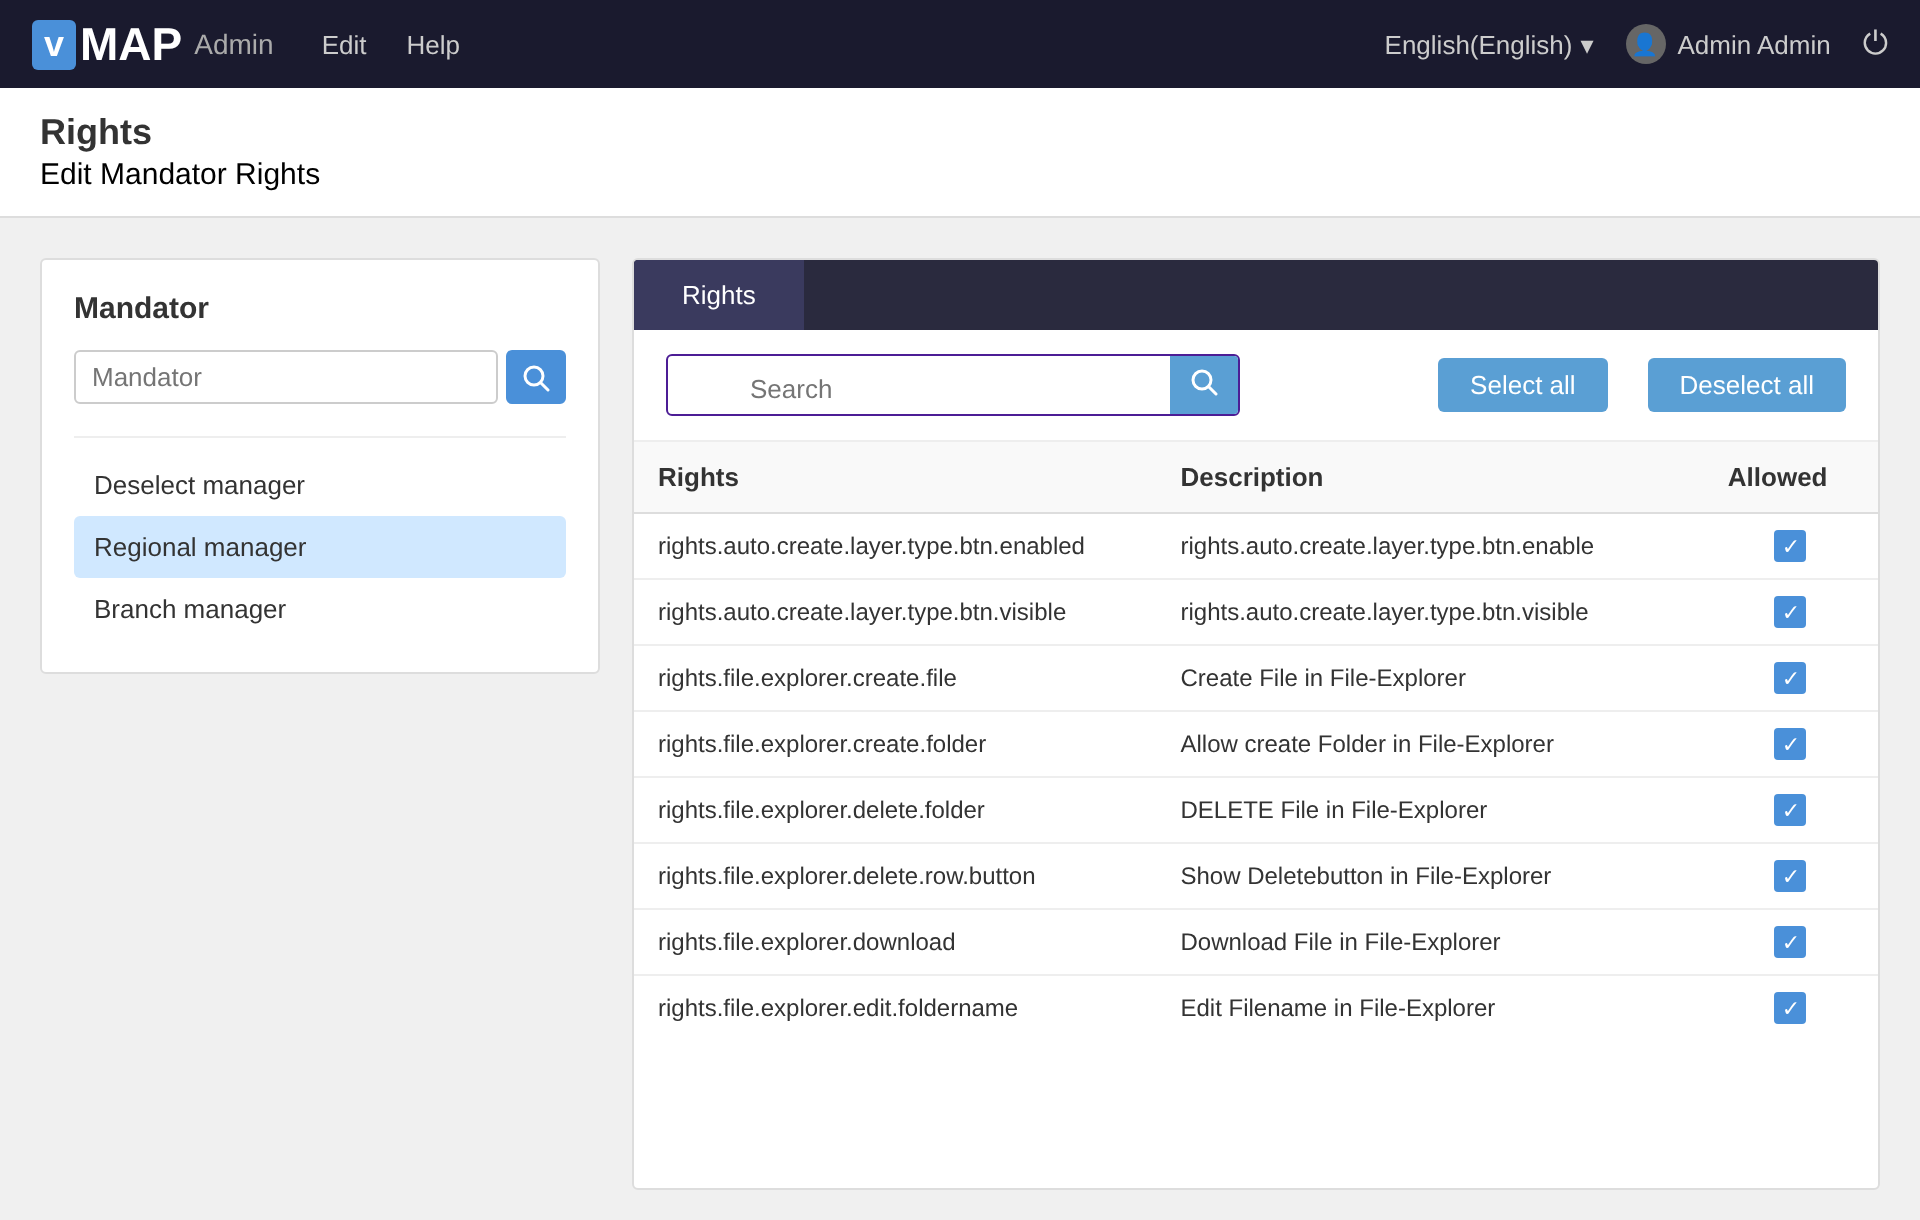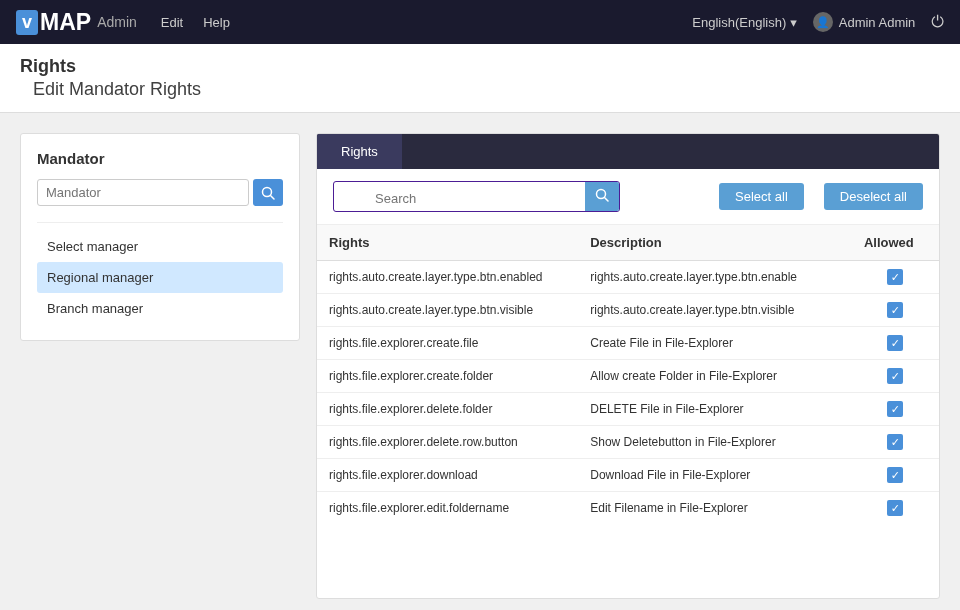--- a/index.html
+++ b/index.html
@@ -89,24 +89,23 @@
       background: #fff;
       padding: 12px 20px;
       border-bottom: 1px solid #ddd;
     }
     .page-title {
       font-size: 18px;
       font-weight: bold;
       color: #333;
     }
     .page-breadcrumb {
-      font-size: 18px;
-      color: #404040;
+      font-size: 15px;
+      color: #000000;
       margin-top: 2px;
-      margin-left: 13px;
     }
 
     
     .main-content {
       display: flex;
       padding: 20px;
       gap: 16px;
       min-height: calc(610px - 44px - 60px);
     }
 
@@ -320,21 +319,21 @@
     <div class="sidebar-search">
       <input type="text" placeholder="Mandator" style="">
       <button class="search-btn">
         <svg width="14" height="14" viewBox="0 0 14 14" fill="none">
           <circle cx="6" cy="6" r="4.5" stroke="white" stroke-width="1.5"></circle>
           <line x1="9.5" y1="9.5" x2="13" y2="13" stroke="white" stroke-width="1.5" stroke-linecap="round"></line>
         </svg>
       </button>
     </div>
     <hr class="sidebar-divider">
-    <div class="sidebar-item">Select manager</div>
+    <div class="sidebar-item">Deselect manager</div>
     <div class="sidebar-item active">Regional manager</div>
     <div class="sidebar-item">Branch manager</div>
   </div>
 
   <div class="rights-panel">
     <div class="panel-tab">
       <div class="tab-item">Rights</div>
     </div>
 
     <div class="panel-toolbar">

